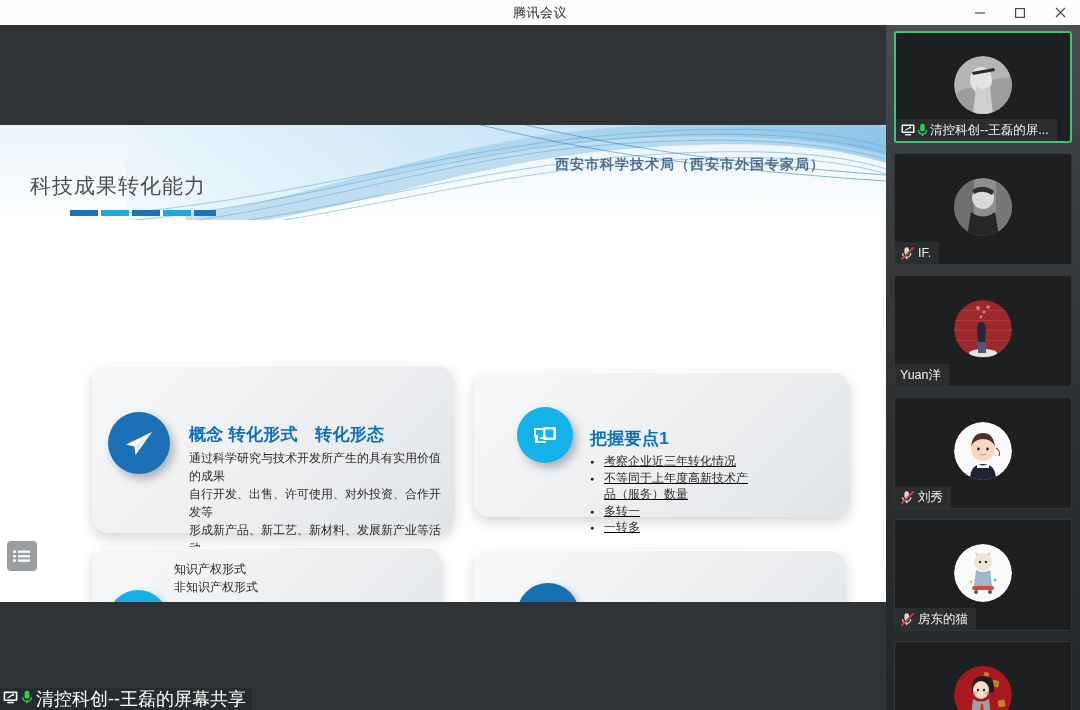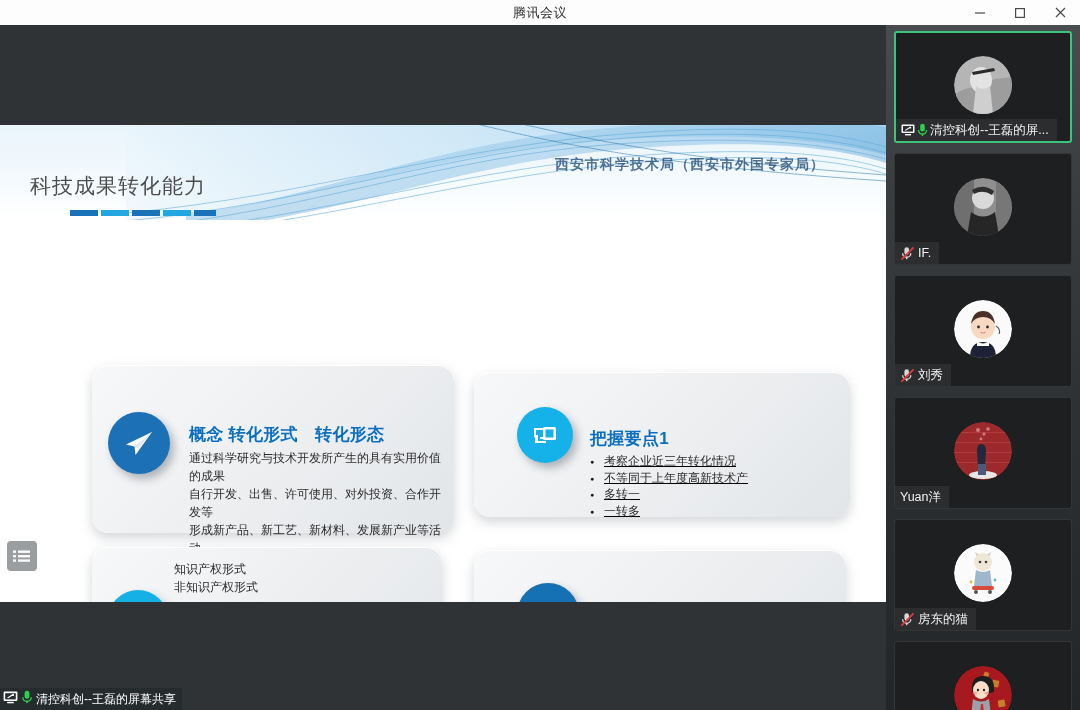--- a/index.html
+++ b/index.html
@@ -79,21 +79,21 @@
 
   
   #listbtn { position:absolute; left:7px; top:516px; width:30px; height:30px;
     background:#9b9ea1; border-radius:4px; display:flex; align-items:center;
     justify-content:center; }
   #listbtn svg { display:block; }
 
   
   #sharelabel { position:absolute; left:0; bottom:0; height:22px;
     background:#262b2e; display:flex; align-items:center; gap:3px; padding:0 6px 0 3px; }
-  #sharelabel .sl-text { font-size:12px; color:#ffffff; white-space:nowrap; }
+  #sharelabel .sl-text { font-size:18px; color:#ffffff; white-space:nowrap; }
 
   
   #sidebar { position:absolute; left:886px; top:25px; width:194px; height:685px;
     background:linear-gradient(180deg,#4a4d50 0%, #3b3e41 22%, #2d3033 60%, #232629 100%);
     padding:6px 8px; }
   .tile { position:relative; width:178px; height:112px; background:#1e1f20;
     border:1px solid rgba(255,255,255,.10); border-radius:3px; margin-bottom:10px;
     overflow:hidden; }
   .tile.active { border:2px solid #3ec37a; }
   .avatar { position:absolute; left:50%; top:48%; transform:translate(-50%,-50%);
@@ -200,20 +200,21 @@
             <rect x="12" y="6" width="13" height="13" rx="1.5" fill="#ffffff"></rect>
             <rect x="14.5" y="8.5" width="8" height="8" fill="#14b2e8"></rect>
             <path d="M4 14h3v6h8v2H4z" fill="#ffffff"></path>
           </svg>
         </div>
         <div class="cbody">
           <div class="chead">把握要点1</div>
           <ul class="cbullets">
             <li>考察企业近三年转化情况</li>
             <li>不等同于上年度高新技术产</li>
+            <li class="cont">品（服务）数量</li>
             <li>多转一</li>
             <li>一转多</li>
           </ul>
         </div>
       </div>
 
       <div class="card" id="card3">
         <div class="cicon">
           
         </div>
@@ -325,47 +326,20 @@
       <div class="namebar">
         <span>
           <svg width="16" height="15" viewBox="0 0 16 15">
             <rect x="4.4" y="1.2" width="4.6" height="7.6" rx="2.3" fill="#d8d8d8"></rect>
             <path d="M2.6 7.2a4.1 4.1 0 0 0 8.2 0" stroke="#d8d8d8" stroke-width="1.4" fill="none"></path>
             <rect x="6" y="10.8" width="1.4" height="2.4" fill="#d8d8d8"></rect>
             <path d="M1.4 13.6 L13.6 1.4" stroke="#e03b3b" stroke-width="1.8"></path>
           </svg>
         </span>
         <span class="nm">IF.</span>
-      </div>
-    </div>
-
-    <div class="tile">
-      <div class="avatar">
-        <svg width="58" height="58" viewBox="0 0 58 58">
-          <circle cx="29" cy="29" r="29" fill="#fafafa"></circle>
-          <path d="M16 58 q0 -16 13 -16 q13 0 13 16 z" fill="#1e2236"></path>
-          <path d="M23 41 q6 5 12 0 l0 5 -12 0 z" fill="#ffffff"></path>
-          <circle cx="29" cy="27" r="12" fill="#f6d8c3"></circle>
-          <path d="M17 24 q2 -13 12 -13 q10 0 12 13 q-4 -7 -12 -7 q-8 0 -12 7 z" fill="#4a3026"></path>
-          <circle cx="24.5" cy="27" r="1.4" fill="#2b2b2b"></circle>
-          <circle cx="33.5" cy="27" r="1.4" fill="#2b2b2b"></circle>
-          <path d="M26.5 32 q2.5 2 5 0" stroke="#c98f7a" stroke-width="1.1" fill="none"></path>
-          <path d="M42 26 q5 3 3 8" stroke="#555" stroke-width="1.1" fill="none"></path>
-        </svg>
-      </div>
-      <div class="namebar">
-        <span>
-          <svg width="16" height="15" viewBox="0 0 16 15">
-            <rect x="4.4" y="1.2" width="4.6" height="7.6" rx="2.3" fill="#d8d8d8"></rect>
-            <path d="M2.6 7.2a4.1 4.1 0 0 0 8.2 0" stroke="#d8d8d8" stroke-width="1.4" fill="none"></path>
-            <rect x="6" y="10.8" width="1.4" height="2.4" fill="#d8d8d8"></rect>
-            <path d="M1.4 13.6 L13.6 1.4" stroke="#e03b3b" stroke-width="1.8"></path>
-          </svg>
-        </span>
-        <span class="nm">刘秀</span>
       </div>
     </div>
 
     <div class="tile">
       <div class="avatar">
         <svg width="58" height="58" viewBox="0 0 58 58">
           <circle cx="29" cy="29" r="29" fill="#9c2a2c"></circle>
           <g fill="#b94042" opacity=".8">
             <rect x="0" y="10" width="58" height="1"></rect>
               <rect x="0" y="20" width="58" height="1"></rect>
@@ -384,20 +358,47 @@
         </svg>
       </div>
       <div class="namebar">
         <span class="nm">Yuan洋</span>
       </div>
     </div>
 
     <div class="tile">
       <div class="avatar">
         <svg width="58" height="58" viewBox="0 0 58 58">
+          <circle cx="29" cy="29" r="29" fill="#fafafa"></circle>
+          <path d="M16 58 q0 -16 13 -16 q13 0 13 16 z" fill="#1e2236"></path>
+          <path d="M23 41 q6 5 12 0 l0 5 -12 0 z" fill="#ffffff"></path>
+          <circle cx="29" cy="27" r="12" fill="#f6d8c3"></circle>
+          <path d="M17 24 q2 -13 12 -13 q10 0 12 13 q-4 -7 -12 -7 q-8 0 -12 7 z" fill="#4a3026"></path>
+          <circle cx="24.5" cy="27" r="1.4" fill="#2b2b2b"></circle>
+          <circle cx="33.5" cy="27" r="1.4" fill="#2b2b2b"></circle>
+          <path d="M26.5 32 q2.5 2 5 0" stroke="#c98f7a" stroke-width="1.1" fill="none"></path>
+          <path d="M42 26 q5 3 3 8" stroke="#555" stroke-width="1.1" fill="none"></path>
+        </svg>
+      </div>
+      <div class="namebar">
+        <span>
+          <svg width="16" height="15" viewBox="0 0 16 15">
+            <rect x="4.4" y="1.2" width="4.6" height="7.6" rx="2.3" fill="#d8d8d8"></rect>
+            <path d="M2.6 7.2a4.1 4.1 0 0 0 8.2 0" stroke="#d8d8d8" stroke-width="1.4" fill="none"></path>
+            <rect x="6" y="10.8" width="1.4" height="2.4" fill="#d8d8d8"></rect>
+            <path d="M1.4 13.6 L13.6 1.4" stroke="#e03b3b" stroke-width="1.8"></path>
+          </svg>
+        </span>
+        <span class="nm">刘秀</span>
+      </div>
+    </div>
+
+    <div class="tile">
+      <div class="avatar">
+        <svg width="58" height="58" viewBox="0 0 58 58">
           <circle cx="29" cy="29" r="29" fill="#fbfbfb"></circle>
           <path d="M23 14 l-2 -6 5 3 z M35 14 l2 -6 -5 3 z" fill="#d8cfc2"></path>
           <circle cx="29" cy="18" r="9" fill="#efe6d8"></circle>
           <circle cx="26" cy="18" r="1.3" fill="#3a3a3a"></circle>
           <circle cx="32" cy="18" r="1.3" fill="#3a3a3a"></circle>
           <path d="M22 26 q7 4 14 0 l2 16 -18 0 z" fill="#9fb7cd"></path>
           <rect x="18" y="42" width="22" height="4" rx="2" fill="#d84a3a"></rect>
           <circle cx="22" cy="48" r="2" fill="#555"></circle>
           <circle cx="36" cy="48" r="2" fill="#555"></circle>
           <circle cx="17" cy="38" r="1.4" fill="#e8b34a"></circle>

